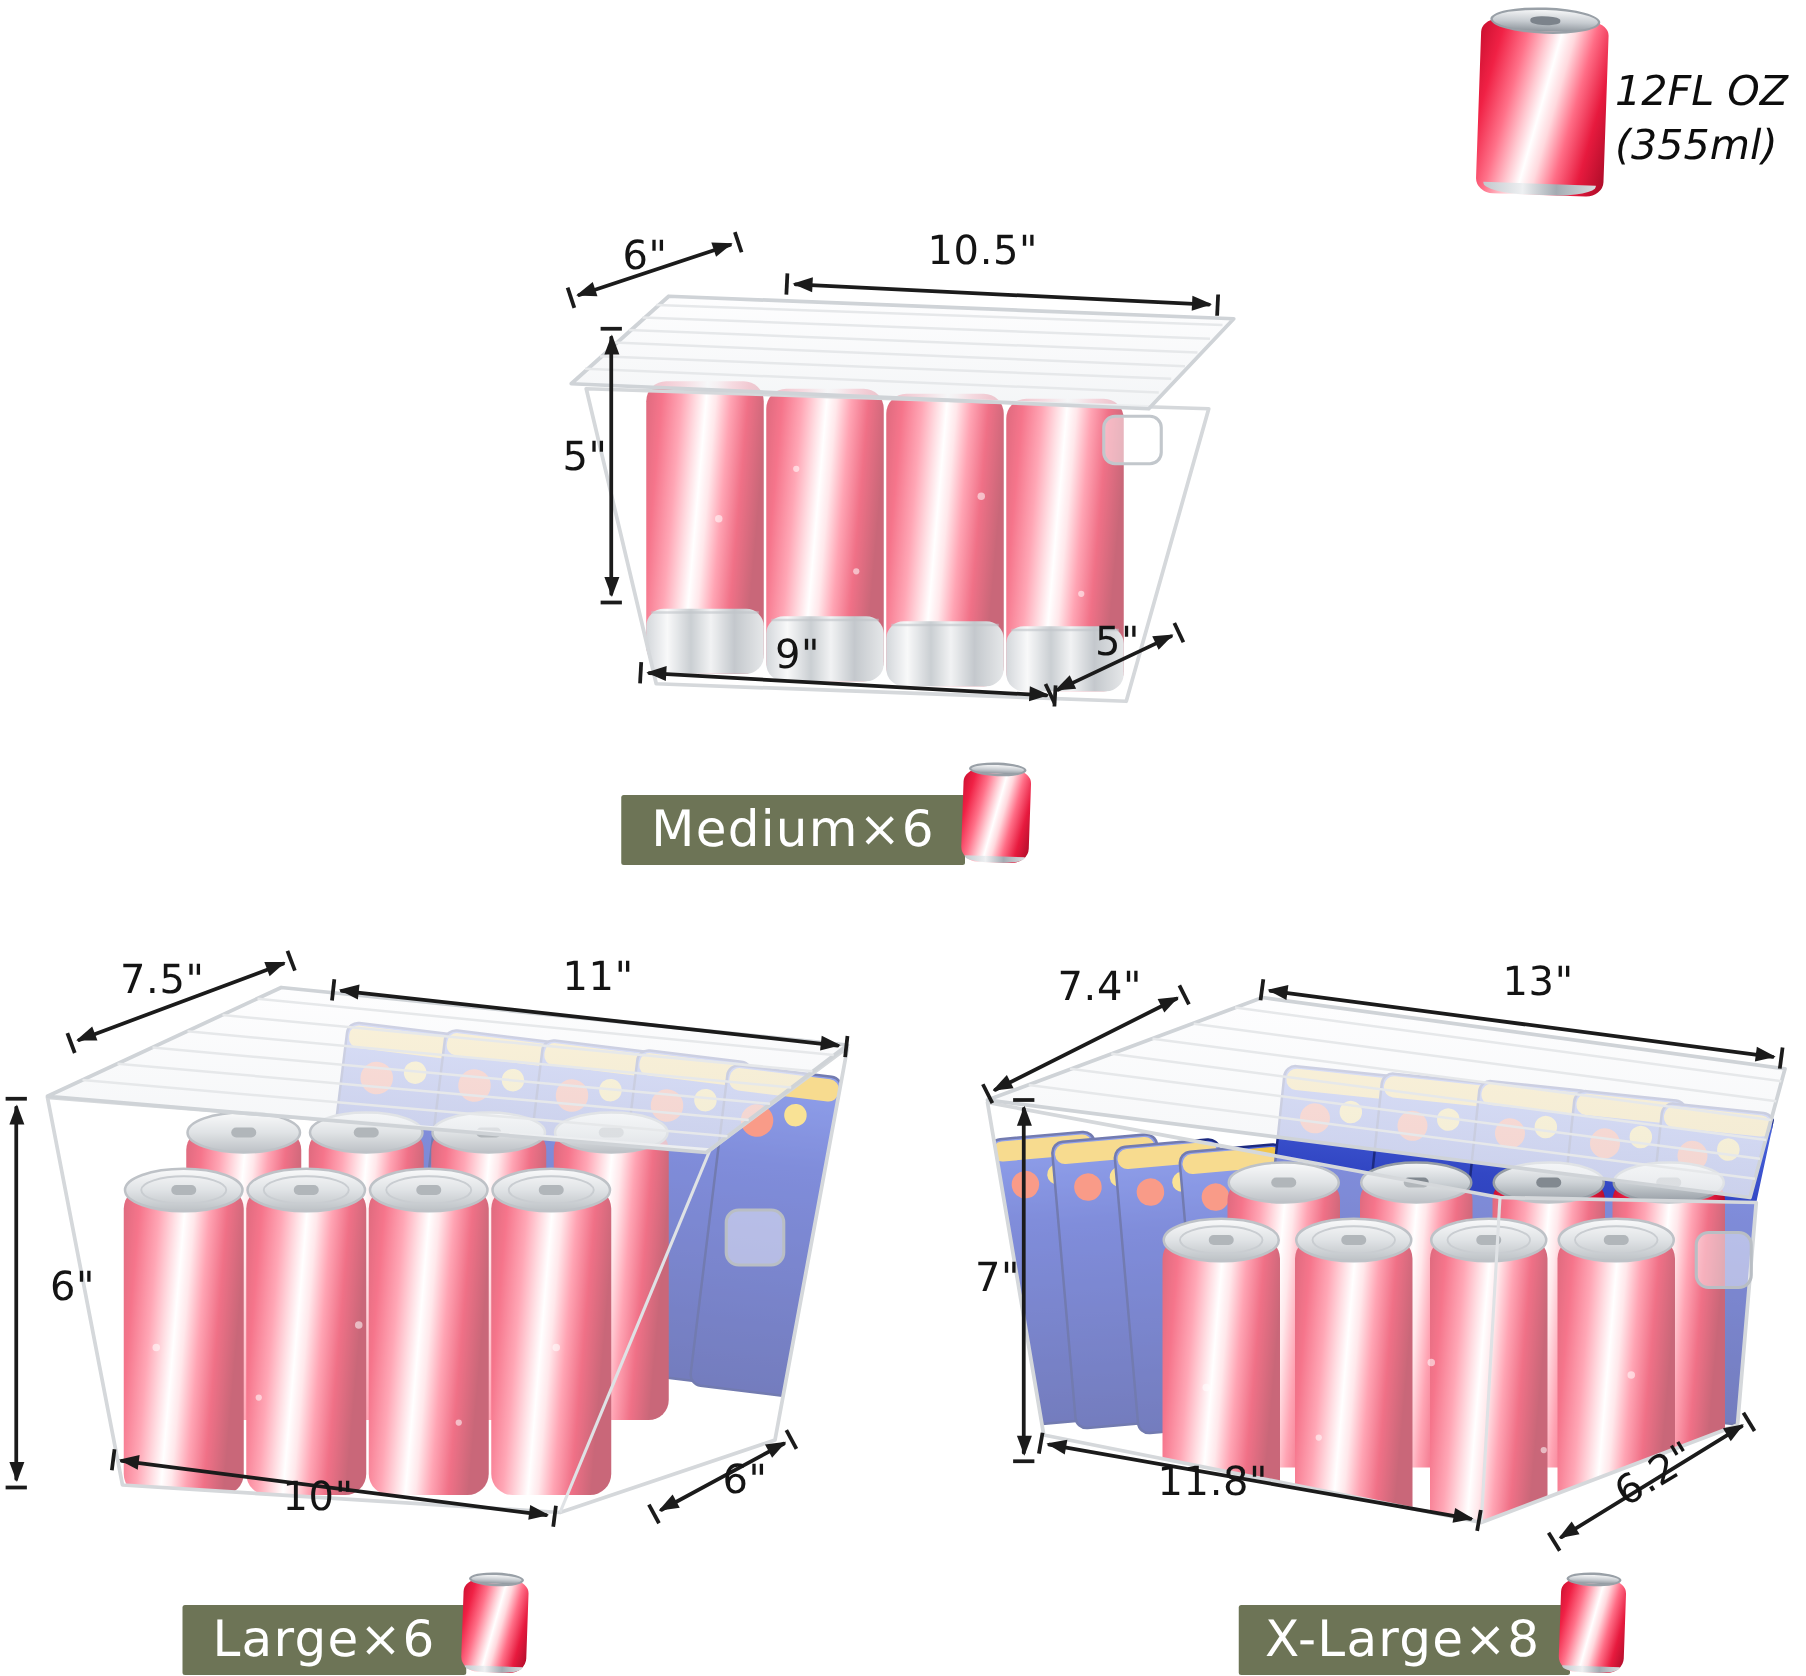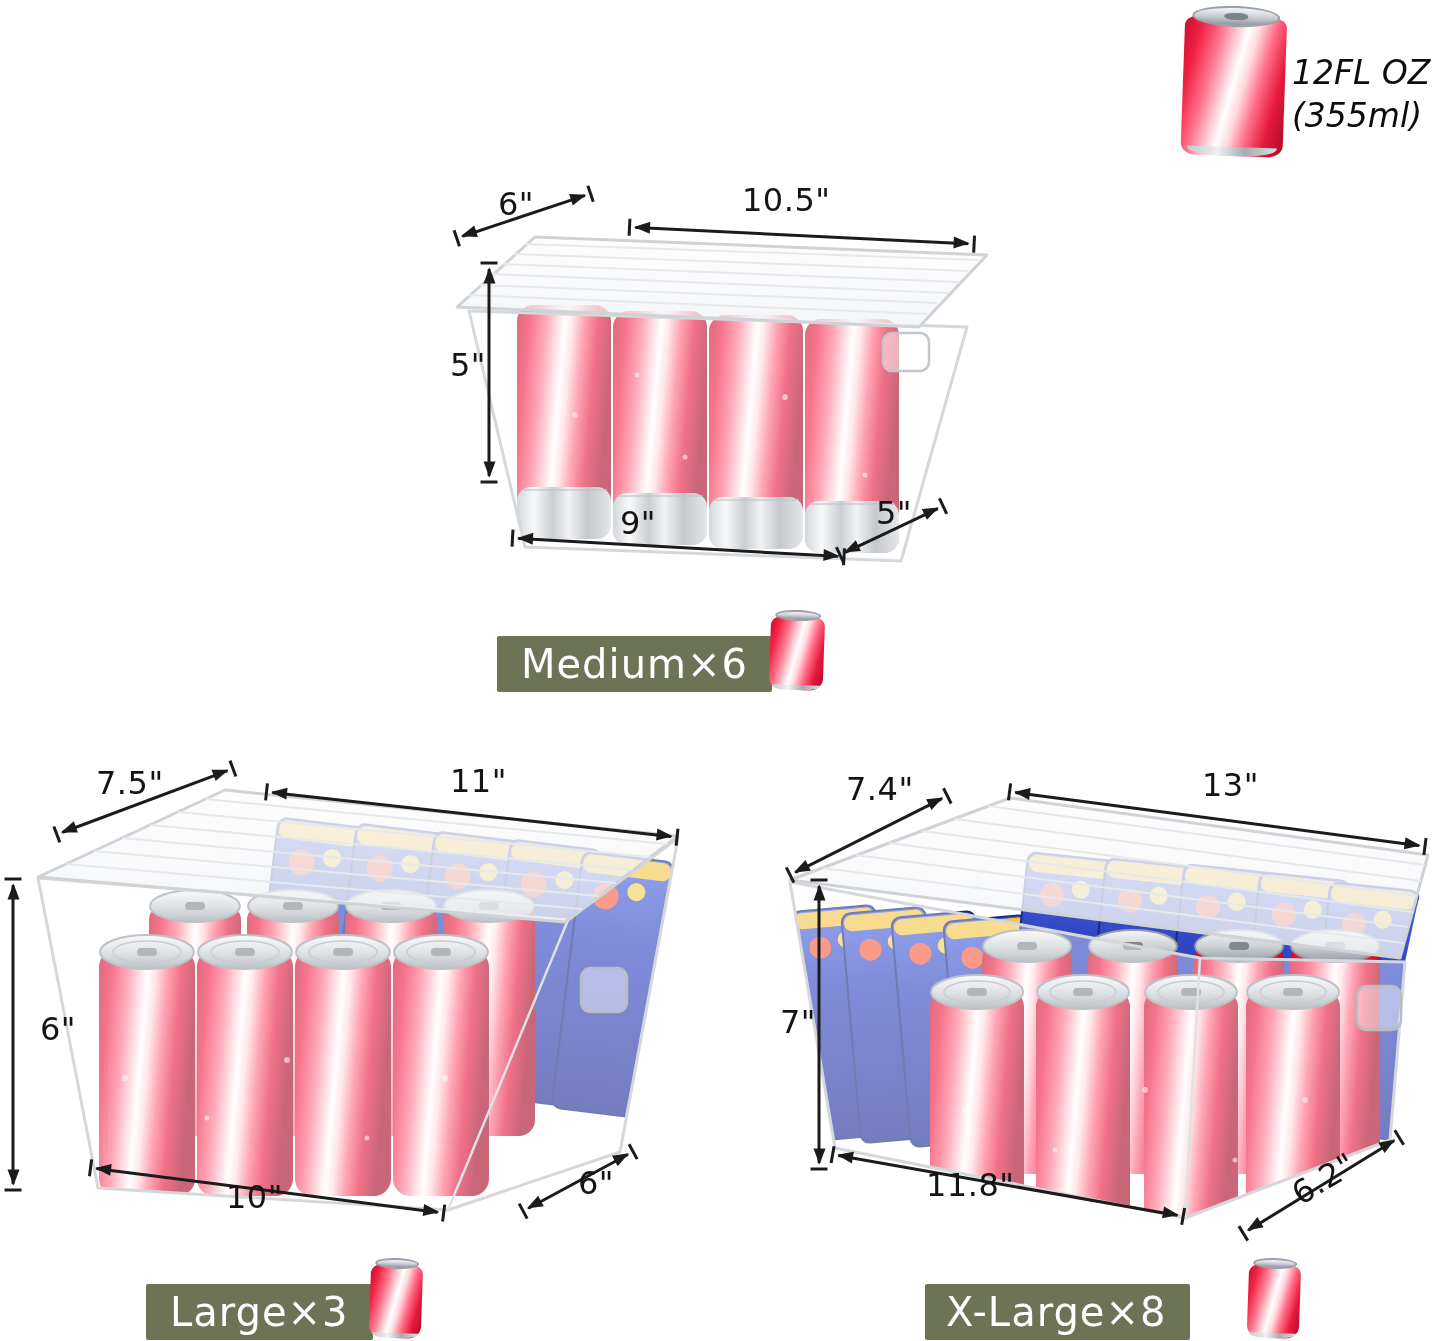--- a/index.html
+++ b/index.html
@@ -293,21 +293,21 @@
     <span class="tick a"></span>
     <span class="tick b"></span>
     </div>
 
   <div class="dim-label" style="left:96px;top:764px;">7.5"</div>
   <div class="dim-label" style="left:450px;top:762px;">11"</div>
   <div class="dim-label" style="left:40px;top:1010px;">6"</div>
   <div class="dim-label" style="left:226px;top:1178px;">10"</div>
   <div class="dim-label" style="left:578px;top:1164px;">6"</div>
 
-  <div class="badge" style="left:146px;top:1284px;">Large×3</div>
+  <div class="badge" style="left:146px;top:1284px;">Large×6</div>
   <div class="soda-can" style="left:370px;top:1258px;width:52px;height:80px;transform:rotate(2deg);">
     <span class="can-body"></span>
     <span class="can-lid"></span>
     <span class="can-foot"></span>
   </div>
 
   <svg class="bin-svg" style="left:765px;top:790px;" width="670" height="455" viewBox="0 0 670 455">
     <clipPath id="xClip">
       <polygon points="25,90 245,8 663,65 640,172 625,350 420,428 70,358"></polygon>
     </clipPath>
@@ -453,20 +453,20 @@
     <span class="tick a"></span>
     <span class="tick b"></span>
     </div>
 
   <div class="dim-label" style="left:846px;top:770px;">7.4"</div>
   <div class="dim-label" style="left:1202px;top:766px;">13"</div>
   <div class="dim-label" style="left:780px;top:1003px;">7"</div>
   <div class="dim-label" style="left:926px;top:1166px;">11.8"</div>
   <div class="dim-label" style="left:1290px;top:1160px;transform:rotate(-31deg);">6.2"</div>
 
-  <div class="badge" style="left:925px;top:1284px;padding-left:21px;">X-Large×8</div>
+  <div class="badge" style="left:991px;top:1284px;padding-left:21px;">X-Large×8</div>
   <div class="soda-can" style="left:1248px;top:1258px;width:52px;height:80px;transform:rotate(2deg);">
     <span class="can-body"></span>
     <span class="can-lid"></span>
     <span class="can-foot"></span>
   </div>
 
 </div>
 
 </body></html>

